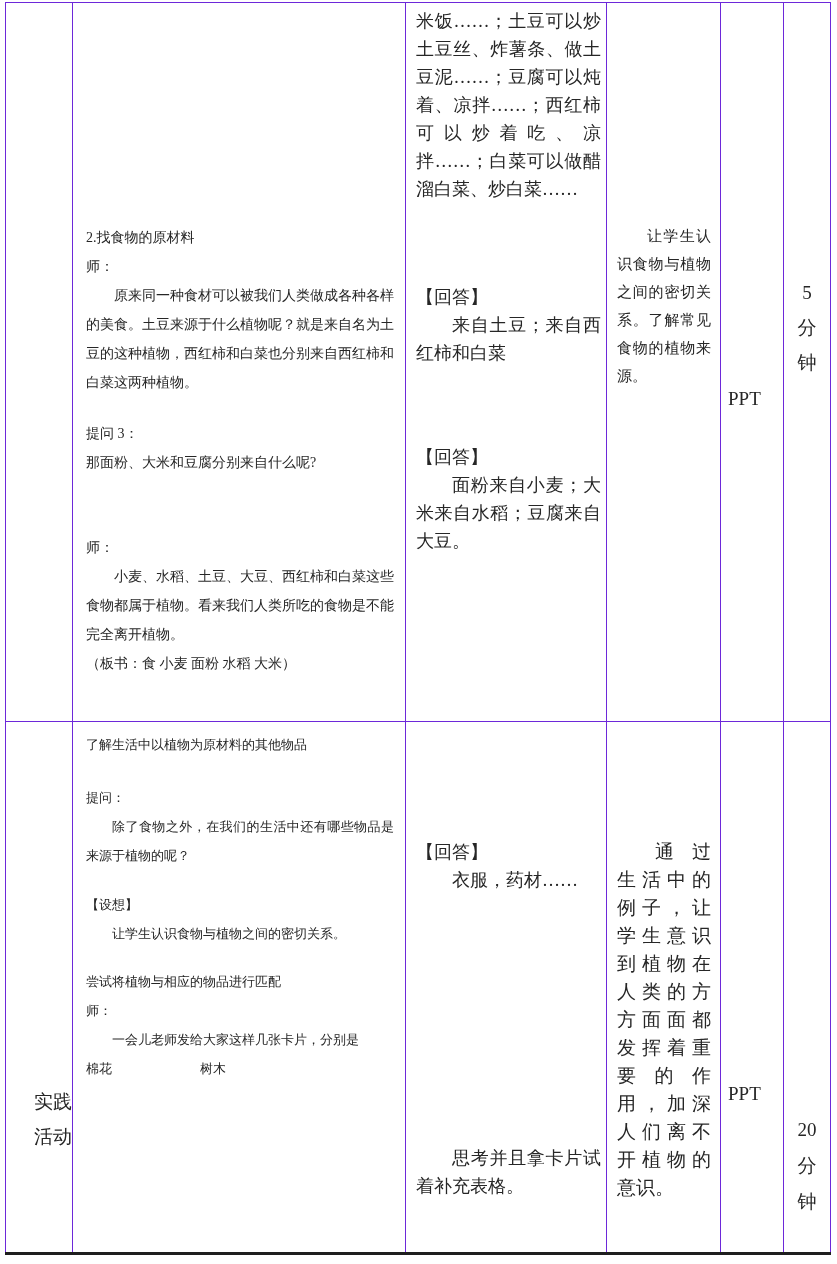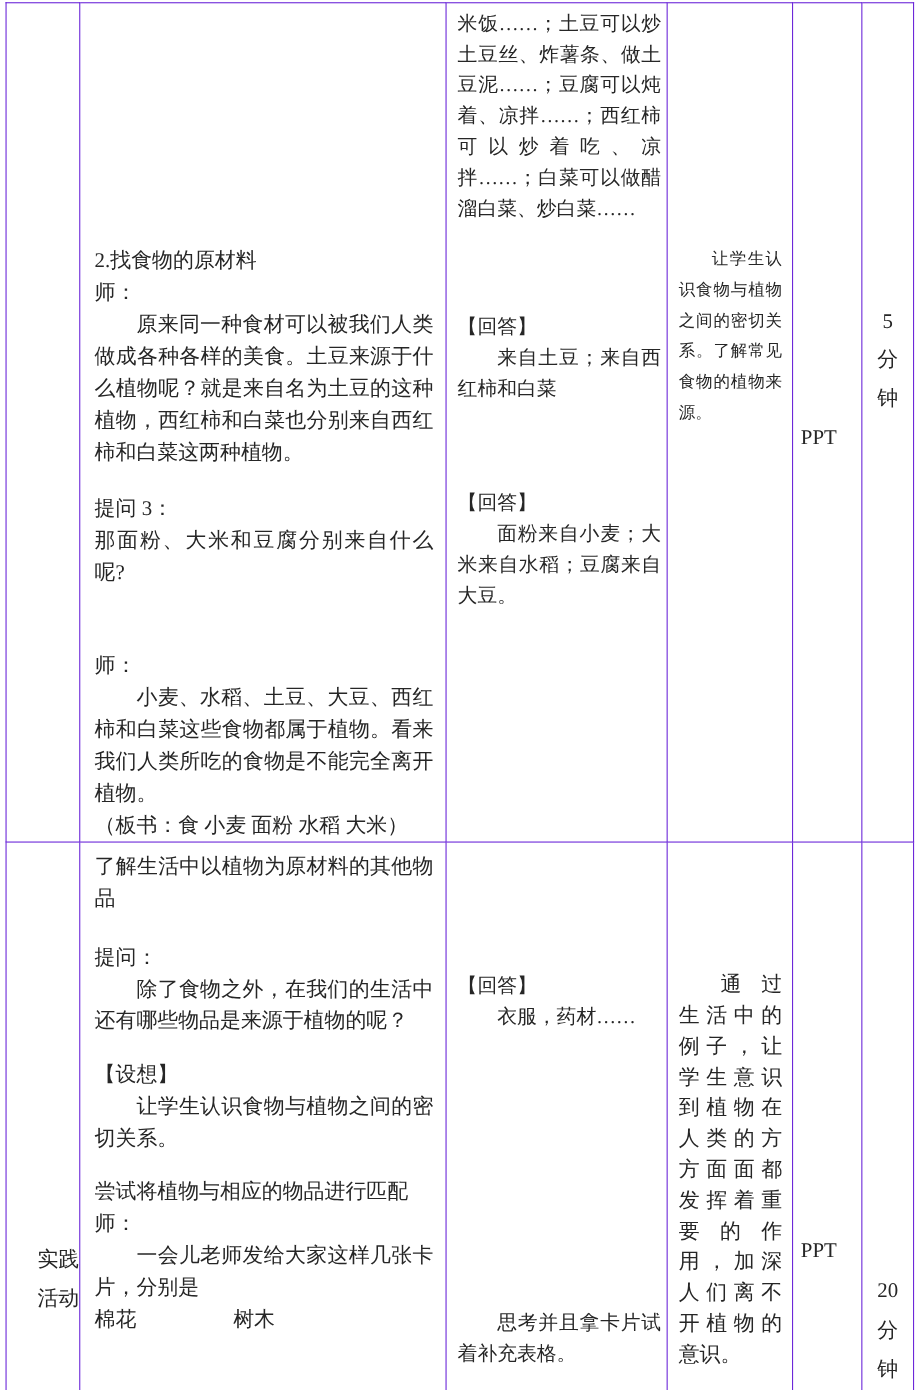--- a/index.html
+++ b/index.html
@@ -26,21 +26,21 @@
   }
   tr.r2 td { border-bottom: 3px solid #1e1e1e; }
 
   
   .jp  { text-align: justify; }
   .ind { text-indent: 2em; }
 
   
   .teach1 {
     padding: 220px 11px 0 13px;
-    font-size: 19px; line-height: 29px;
+    font-size: 14px; line-height: 29px;
   }
   .teach1 .gap-q   { margin-top: 22px; }
   .teach1 .gap-sp2 { margin-top: 56px; }
 
   .stud1 {
     padding: 4px 5px 0 10px;
     font-size: 18px; line-height: 28px;
   }
   .stud1 .ans1 { margin-top: 80px; }
   .stud1 .ans2 { margin-top: 76px; }
@@ -60,21 +60,21 @@
   }
 
   
   .stage2 {
     padding: 362px 0 0 0;
     text-align: right;
     font-size: 19px; line-height: 35px;
   }
   .teach2 {
     padding: 8px 11px 0 13px;
-    font-size: 19px; line-height: 29px;
+    font-size: 13px; line-height: 29px;
   }
   .teach2 .gap-q    { margin-top: 24px; }
   .teach2 .gap-idea { margin-top: 20px; }
   .teach2 .gap-task { margin-top: 19px; }
   .teach2 .card2    { margin-left: 88px; }
 
   .stud2 {
     padding: 116px 5px 0 10px;
     font-size: 18px; line-height: 28px;
   }

